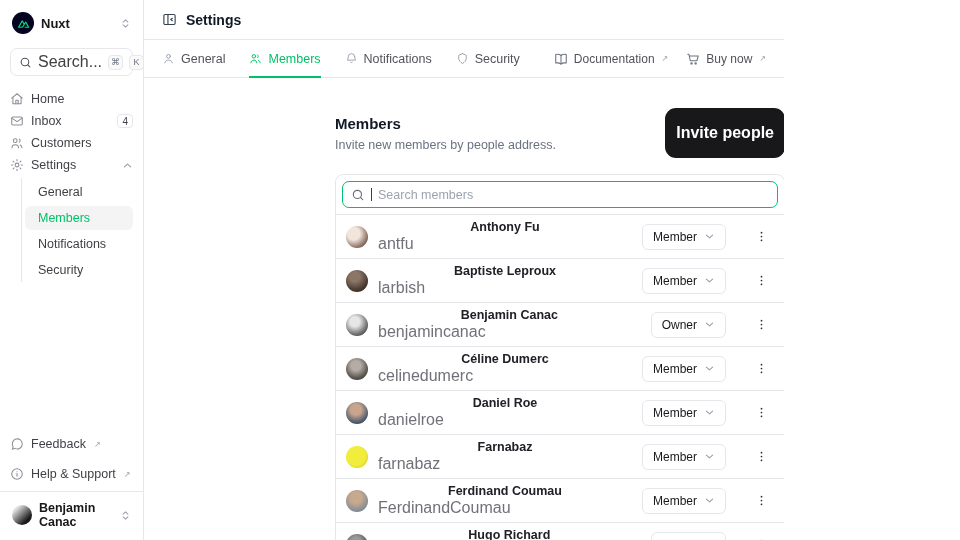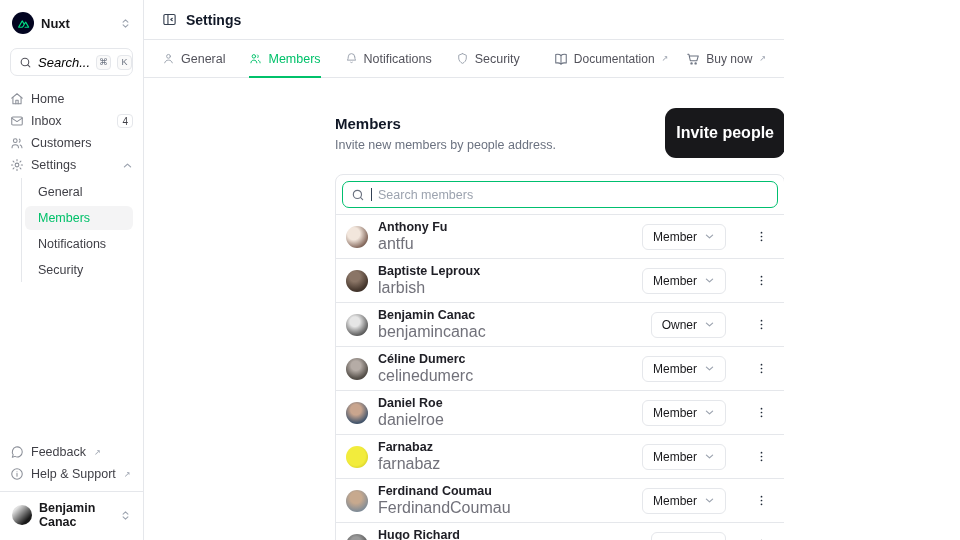--- a/index.html
+++ b/index.html
@@ -12,21 +12,21 @@
     display:flex; flex-direction:column; padding:10px 0 0; background:#fff; }
   .ws-row { display:flex; align-items:center; gap:7px; padding:2px 12px 10px; }
   .logo-circle { width:22px; height:22px; border-radius:50%; background:#020420;
     display:flex; align-items:center; justify-content:center; flex:0 0 22px; }
   .ws-name { font-size:13px; font-weight:700; color:#18181b; flex:1; }
   .updown { color:#9ca3af; display:flex; flex-direction:column; line-height:0; }
 
   .search-box { margin:4px 10px 12px; height:28px; border:1px solid #e5e7eb;
     border-radius:7px; display:flex; align-items:center; gap:6px; padding:0 5px 0 8px;
     background:#fff; }
-  .search-box .ph { font-size:13px; color:#000000; flex:1;font-style:italic; }
+  .search-box .ph { font-size:16px; color:#404040; flex:1; }
   .kbd { font-size:9px; color:#6b7280; border:1px solid #e5e7eb; background:#fafafa;
     border-radius:4px; min-width:15px; height:15px; display:inline-flex;
     align-items:center; justify-content:center; padding:0 3px; }
 
   .nav { display:flex; flex-direction:column; gap:0; padding:0 10px; }
   .nav-item { display:flex; align-items:center; gap:7px; height:22px;
     border-radius:6px; color:#3f3f46; font-size:12.5px; font-weight:500; cursor:pointer; }
   .nav-item .ico { color:#8b8f98; display:flex; }
   .nav-spacer { flex:1; }
   .badge { font-size:10px; color:#3f3f46; border:1px solid #e5e7eb; border-radius:4px;
@@ -34,21 +34,21 @@
   .chev { color:#9ca3af; display:flex; }
 
   .subnav-wrap { padding-left:21px; margin-top:2px; }
   .subnav { border-left:1px solid #e5e7eb; padding:2px 10px 0 3px;
     display:flex; flex-direction:column; gap:2px; }
   .subnav-item { height:24px; display:flex; align-items:center; padding-left:13px;
     font-size:12.5px; color:#3f3f46; font-weight:500; border-radius:6px; cursor:pointer; }
   .subnav-item.active { background:#f4f4f5; color:#00c16a; }
 
   .side-footer { margin-top:auto; padding:0 10px 6px; display:flex;
-    flex-direction:column; gap:0; }
+    flex-direction:column; gap:8px; }
   .user-row { border-top:1px solid #e5e7eb; padding:9px 12px 11px; display:flex;
     align-items:center; gap:7px; }
   .user-name { font-size:12.5px; font-weight:600; color:#18181b; }
   .avatar { border-radius:50%; flex-shrink:0; }
   .av20 { width:20px; height:20px; }
   .av22 { width:22px; height:22px; }
   .ext { font-size:8px; color:#9ca3af; vertical-align:6px; margin-left:1px; }
 
   
   .main { flex:1; min-width:0; display:flex; flex-direction:column; }
@@ -86,21 +86,21 @@
   .card-search { padding:6px; }
   .m-search { height:27px; border:1.5px solid #00bf6f; border-radius:7px;
     display:flex; align-items:center; gap:6px; padding:0 8px; }
   .m-search .ico { color:#6b7280; display:flex; }
   .caret { width:1px; height:13px; background:#334155; }
   .m-search .ph { font-size:12.5px; color:#9ca3af; }
 
   .member-row { height:44px; border-top:1px solid #e5e7eb; display:flex;
     align-items:center; padding:0 14px 0 10px; gap:10px; }
   .m-info { flex:1; min-width:0; }
-  .m-name { font-size:12.5px; font-weight:600; color:#202027; line-height:1.15; }
+  .m-name { font-size:12.5px; font-weight:600; color:#202027; line-height:1.15;text-align:center; }
   .m-user { font-size:16px; color:#71717a; line-height:1.15; margin-top:1px; }
   .role-btn { display:flex; align-items:center; gap:7px; border:1px solid #e5e7eb;
     background:#fff; border-radius:6px; padding:5px 10px; font-size:12px;
     font-weight:500; color:#18181b; cursor:pointer; margin-right:17px; }
   .role-btn .chev { color:#9ca3af; }
   .dots-btn { color:#1f2937; display:flex; cursor:pointer; padding:2px; }
 </style>
 </head>
 <body>
 

